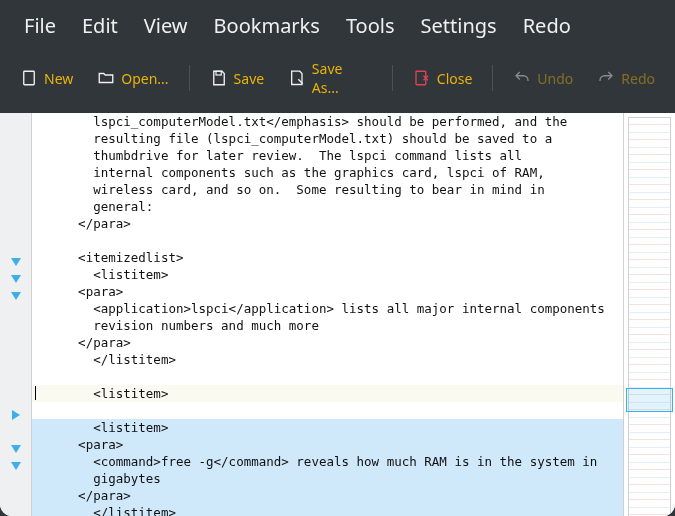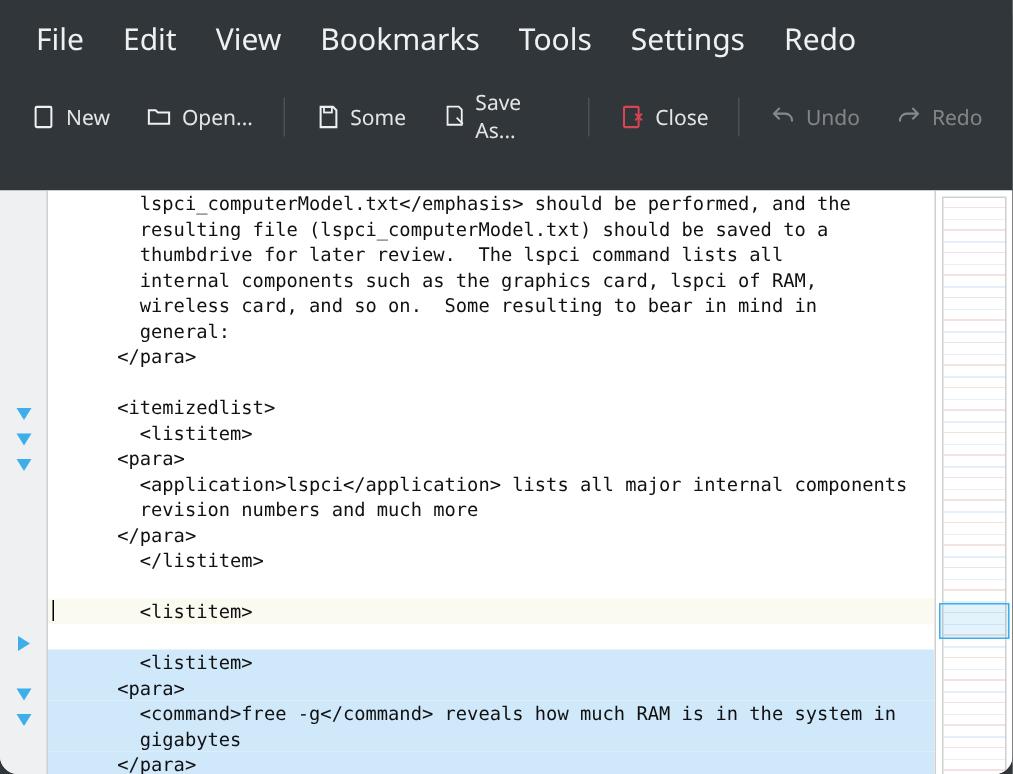--- a/index.html
+++ b/index.html
@@ -1,20 +1,20 @@
 <!DOCTYPE html>
 <html><head>
 <meta charset="utf-8">
 <style>
   * { box-sizing: border-box; margin: 0; padding: 0; }
   html, body { width: 675px; height: 516px; font-family: "Noto Sans", "Segoe UI", sans-serif; background: #31363b; overflow: hidden; }
   .window { width: 675px; height: 516px; display: flex; flex-direction: column; border-radius: 12px; overflow: hidden; background: #31363b; }
   .menubar { display: flex; gap: 6px; padding: 8px 14px 6px 14px; color: #eff0f1; font-size: 20px; }
   .menubar span { padding: 4px 10px; border-radius: 4px; cursor: default; }
-  .toolbar { display: flex; align-items: center; gap: 4px; padding: 4px 10px 24px 10px; color: #e5e5e5; font-size: 14px; }
+  .toolbar { display: flex; align-items: center; gap: 4px; padding: 4px 10px 10px 10px; color: #eab308; font-size: 14px; }
   .tbtn { display: flex; align-items: center; gap: 6px; padding: 6px 10px; border-radius: 4px; cursor: default; }
   .tbtn.disabled { opacity: 0.45; }
   .tsep { width: 1px; height: 26px; background: #4b5157; margin: 0 6px; }
   .icon { width: 18px; height: 18px; display: inline-block; }
   .content { flex: 1; display: flex; background: #fff; border-bottom: 2px solid #31363b;}
   .gutter { width: 32px; background: #eff0f1; border-right: 1px solid #d0d0d0; padding-top: 4px; }
   .grow { display: flex; align-items: center; justify-content: center; width: 100%; height: 17px; }
   .tri { width: 0; height: 0; border-style: solid; }
   .tri.down { border-width: 8px 5px 0 5px; border-color: #3daee9 transparent transparent transparent; }
   .tri.right { border-width: 5px 0 5px 8px; border-color: transparent transparent transparent #3daee9; }
@@ -60,21 +60,21 @@
       <span>Open...</span>
     </div>
     <div class="tsep"></div>
     <div class="tbtn">
       <span class="icon">
           <svg viewBox="0 0 24 24">
             <path d="M5 3h11l3 3v15H5z" fill="none" stroke="#eff0f1" stroke-width="1.8"></path>
             <rect x="8" y="3" width="7" height="5" fill="none" stroke="#eff0f1" stroke-width="1.6"></rect>
           </svg>
         </span>
-      <span>Some</span>
+      <span>Save</span>
     </div>
     <div class="tbtn">
       <span class="icon">
           <svg viewBox="0 0 24 24">
             <path d="M5 3h11l3 3v15H5z" fill="none" stroke="#eff0f1" stroke-width="1.8"></path>
             <path d="M14 14l6 6" stroke="#eff0f1" stroke-width="1.8"></path>
           </svg>
         </span>
       <span>Save As...</span>
     </div>

